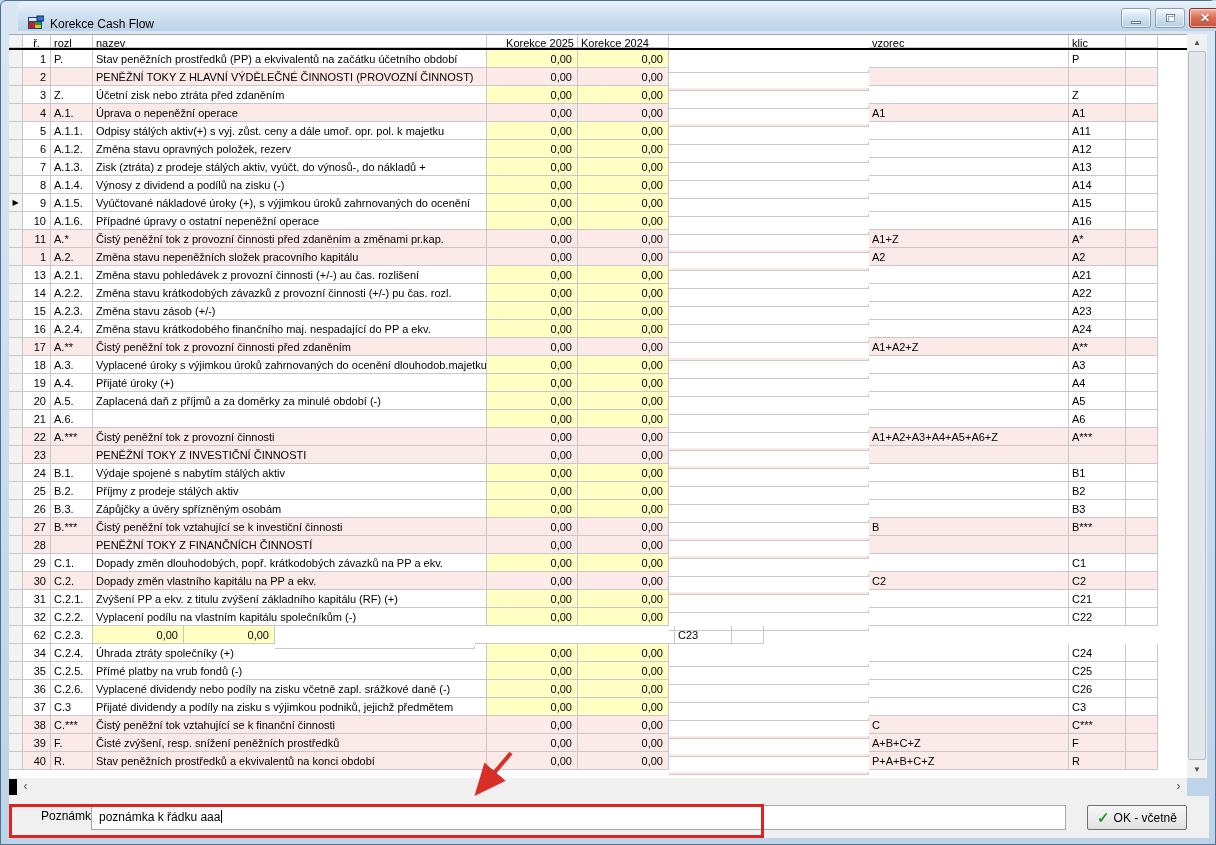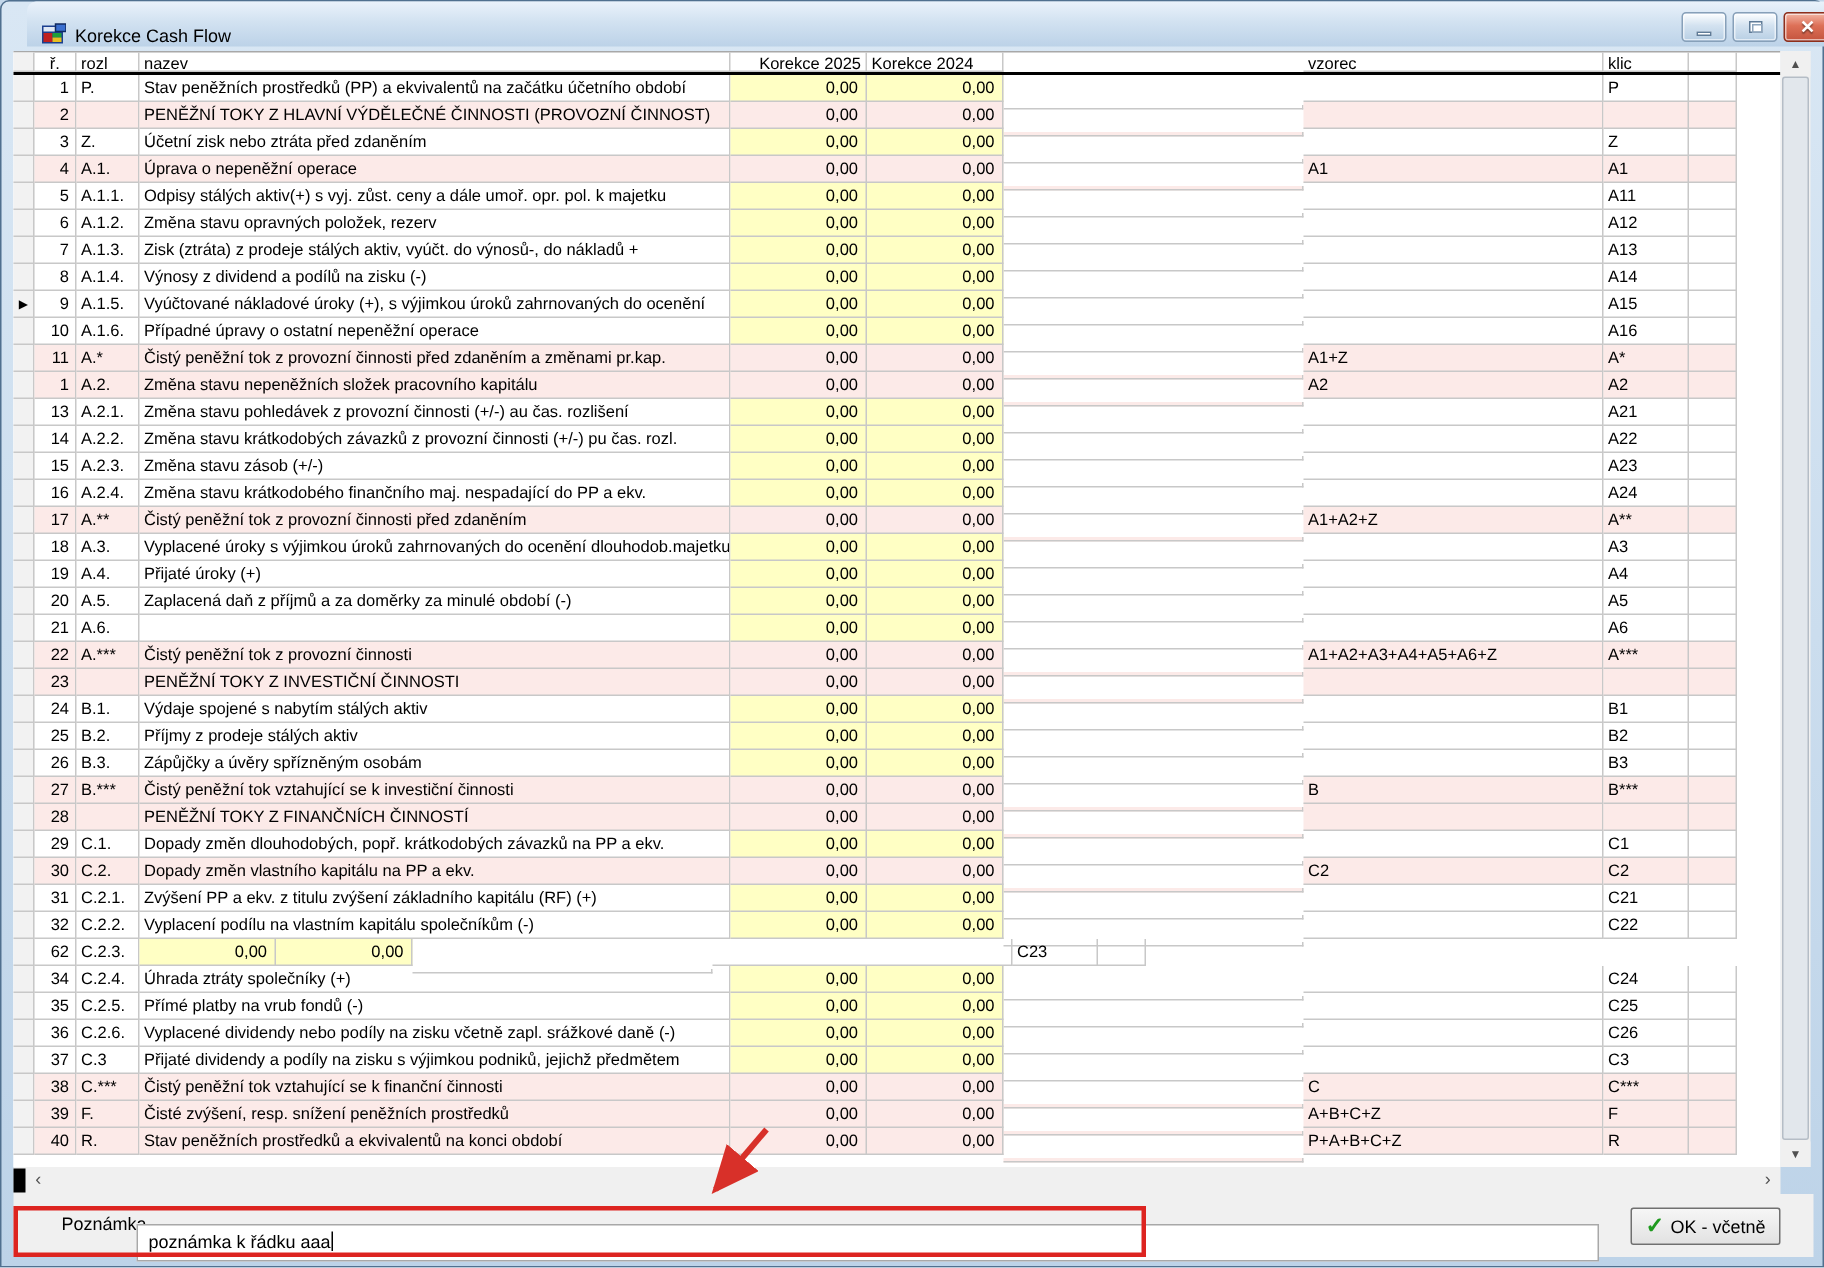--- a/index.html
+++ b/index.html
@@ -57,21 +57,21 @@
               background:#e2e7ec; border:1px solid #b5bdc6; border-radius:2px; }
   .hscroll { position:absolute; left:8px; top:777px; width:1178px; height:18px; background:#f0f0f0; }
   .hs-black { position:absolute; left:0; top:1px; width:8px; height:16px; background:#000; }
   .hs-btn { position:absolute; top:0; width:17px; height:18px; color:#505050; font-size:12px;
             text-align:center; line-height:16px; }
   .hs-btn.left { left:8px; } .hs-btn.right { right:0; }
 
   
   .footer { position:absolute; left:8px; top:795px; width:1200px; height:42px; background:#f0f0f0; }
   .footer-label { position:absolute; left:32px; top:13px; font-size:12px; color:#000; }
-  .footer-input { position:absolute; left:82px; top:20px; width:975px; height:25px; background:#fff;
+  .footer-input { position:absolute; left:82px; top:9px; width:975px; height:25px; background:#fff;
                   border:1px solid #a8a8a8; font-size:12px; padding:4px 0 0 7px; white-space:nowrap; overflow:hidden; }
   .caret { display:inline-block; width:1px; height:13px; background:#000; vertical-align:-2px; margin-left:1px; }
   .ok-btn { position:absolute; left:1078px; top:9px; width:100px; height:25px;
             border:1px solid #707070; border-radius:2px;
             background:linear-gradient(#f6f6f6,#e2e2e2); font-size:12px; color:#000;
             display:flex; align-items:center; justify-content:center; gap:4px; }
   .ok-check { color:#1f9a1f; font-weight:bold; font-size:15px; line-height:1; }
 
   
   .annot-rect { position:absolute; left:8px; top:803px; width:755px; height:34px;

